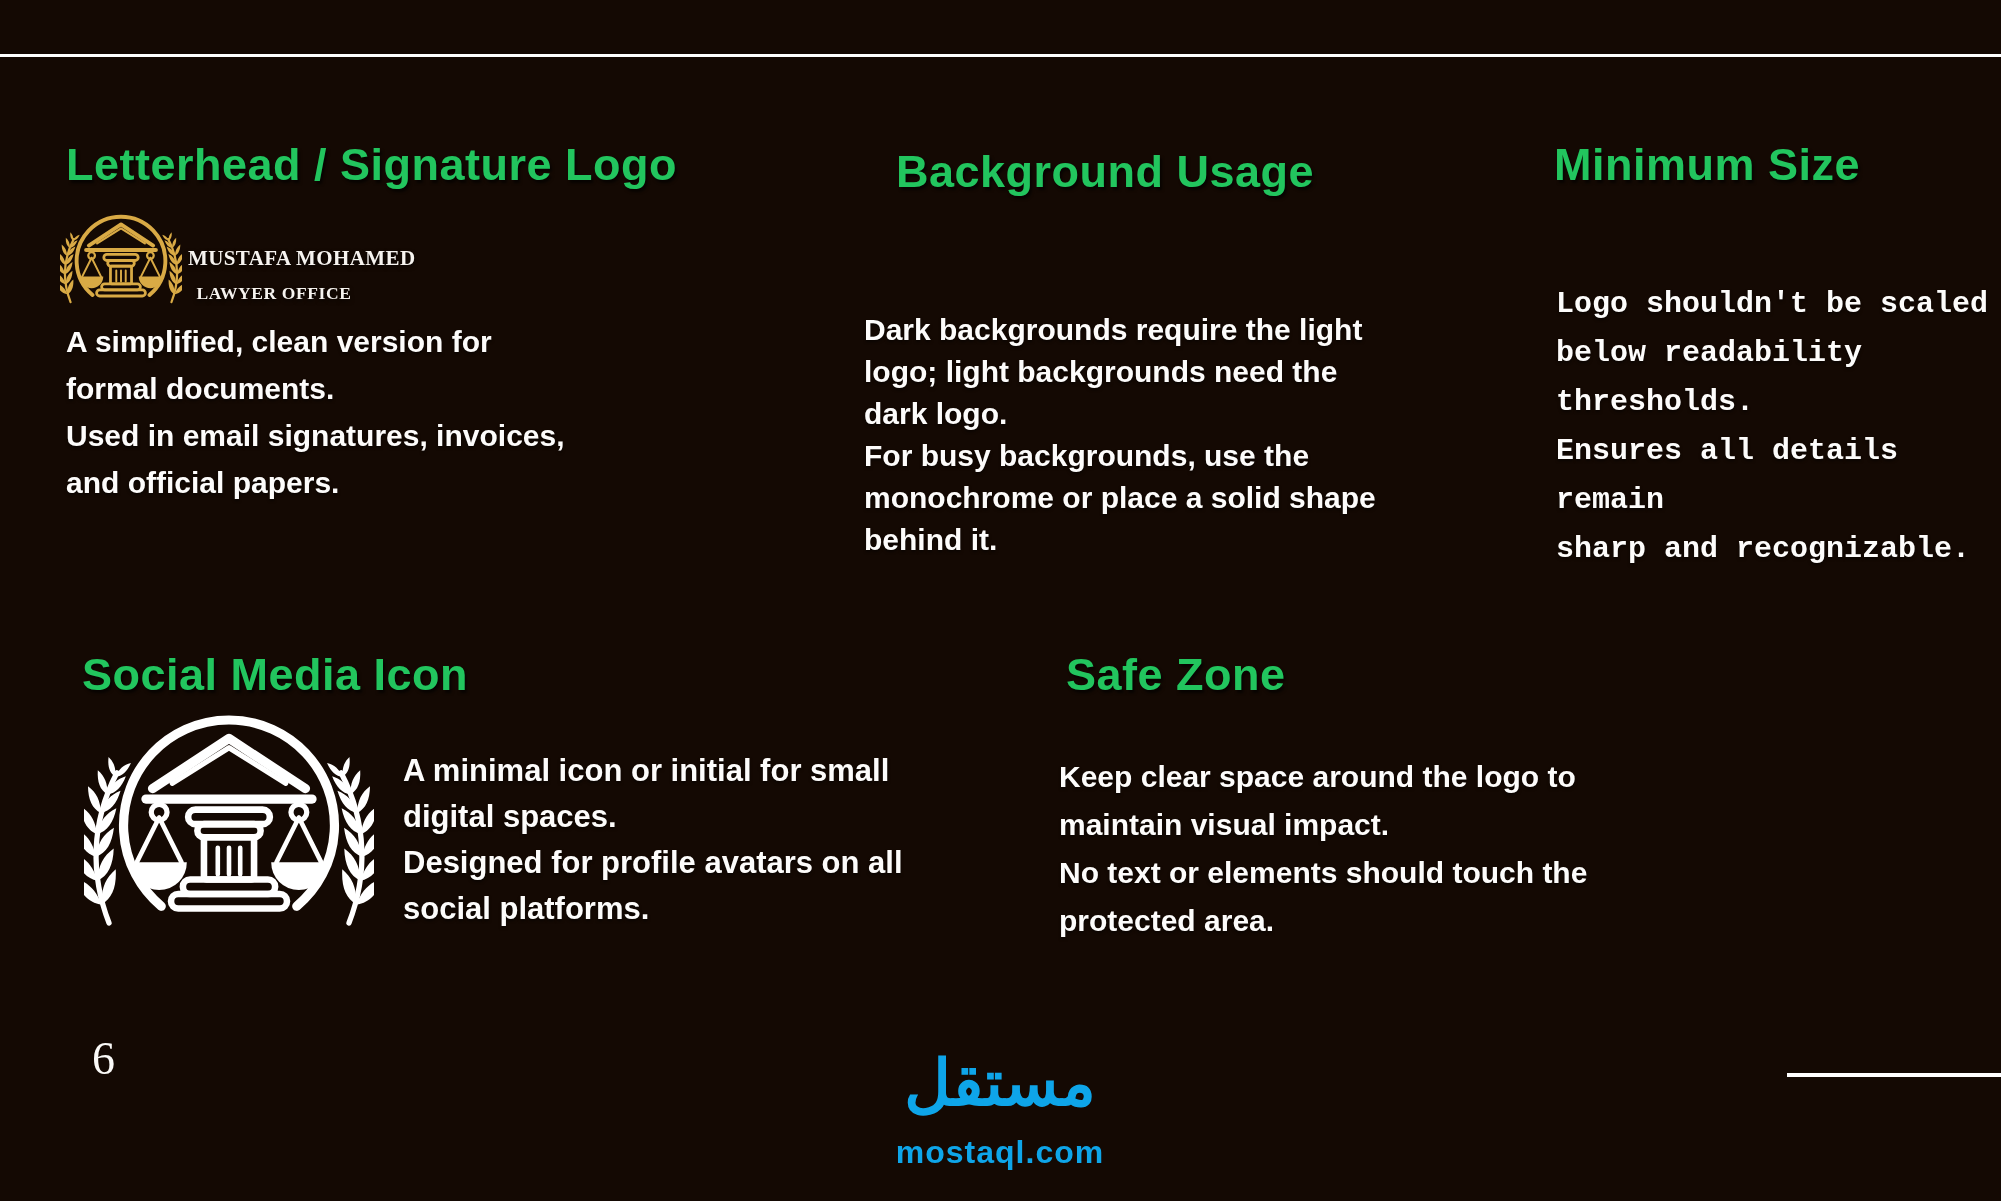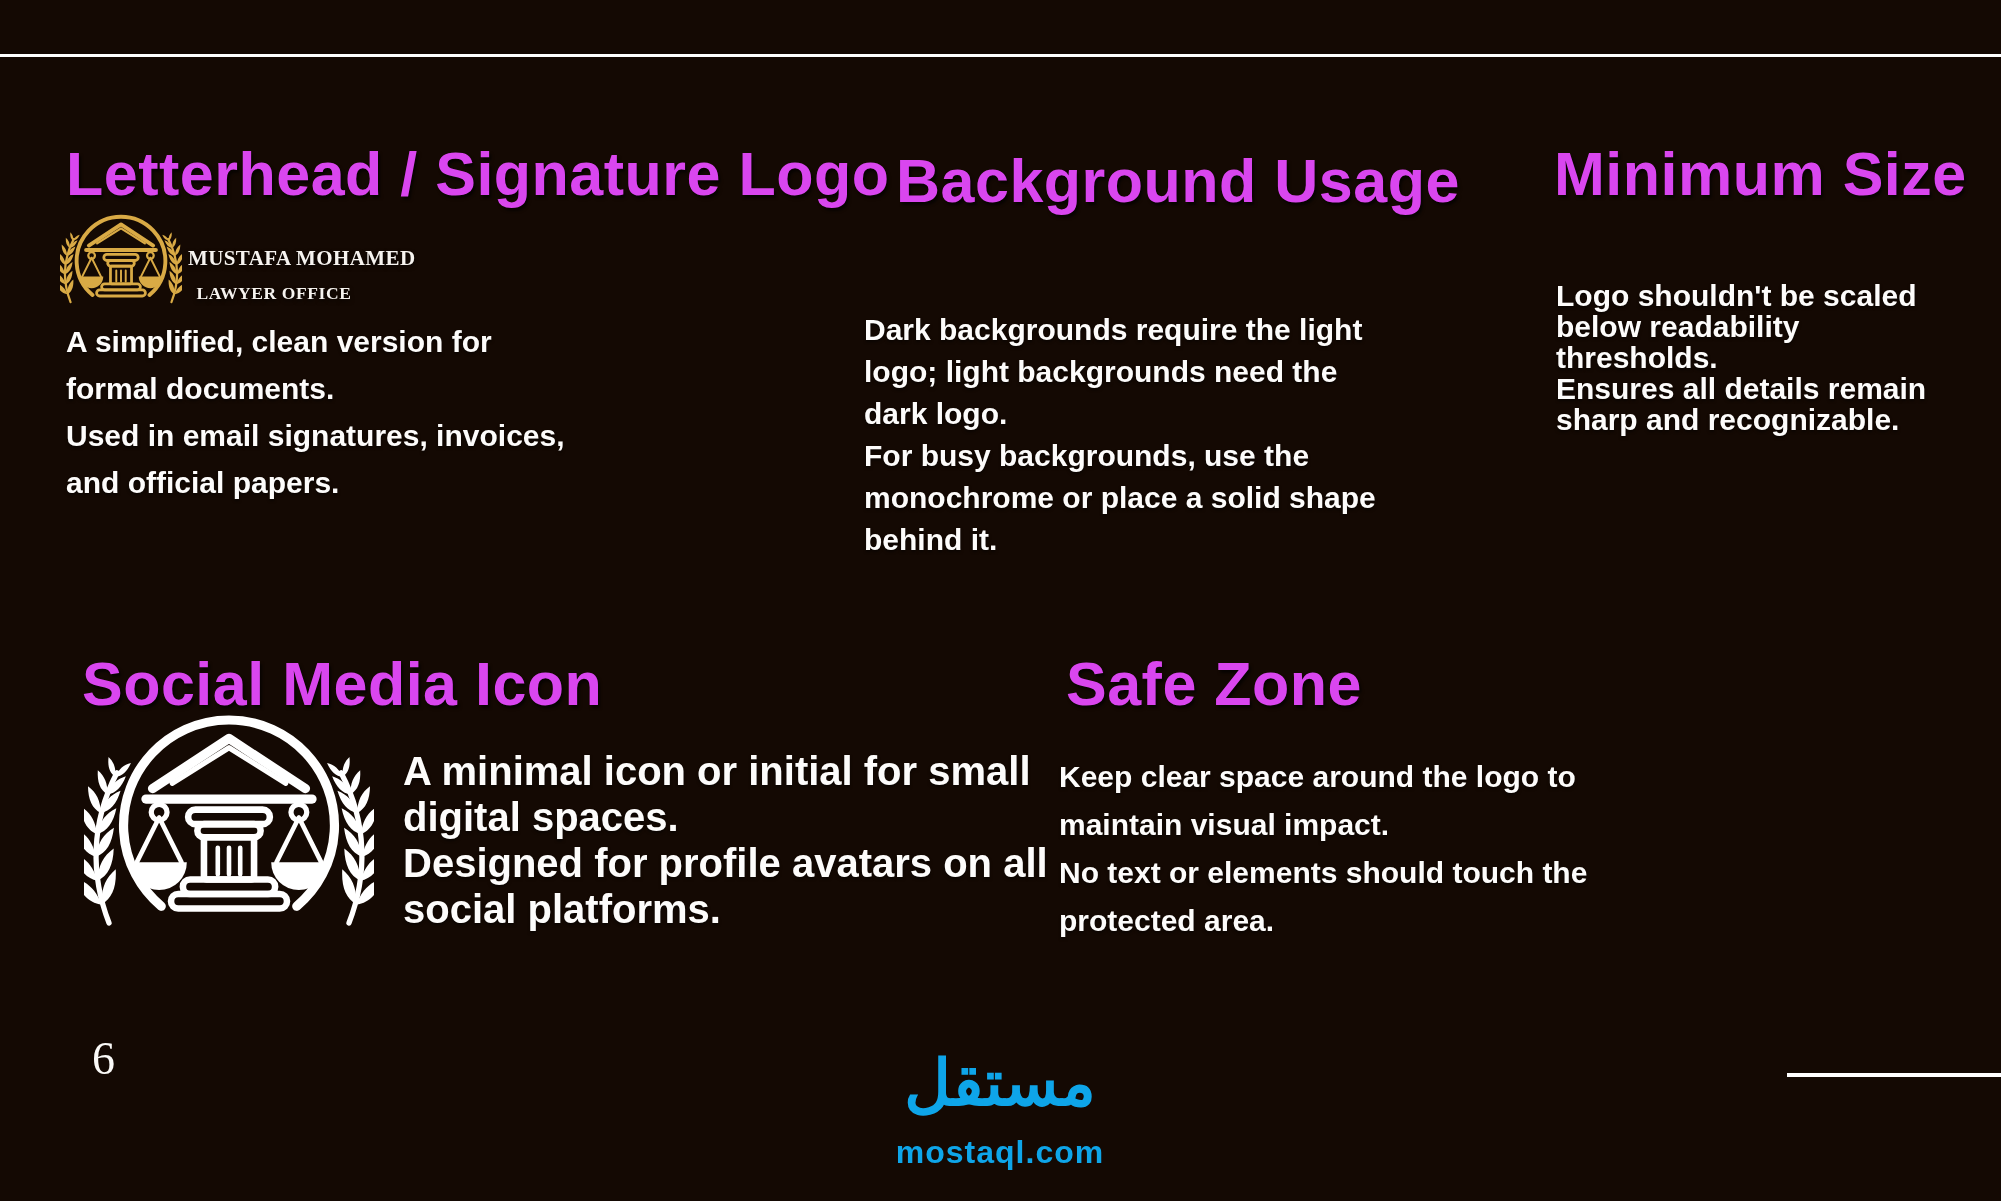--- a/index.html
+++ b/index.html
@@ -9,23 +9,23 @@
     background:#140903;
     overflow:hidden;
     font-family:"Liberation Sans", sans-serif;
   }
   .divider { position:absolute; background:#ffffff; }
   .top-divider { left:0; top:54px; width:2001px; height:3px; }
   .bottom-divider { left:1787px; top:1073px; width:214px; height:4px; }
 
   .h {
     position:absolute;
-    color:#d946ef;
+    color:#22c55e;
     font-weight:bold;
-    font-size:61px;
+    font-size:45px;
     letter-spacing:.5px;
     text-shadow:2px 3px 3px rgba(0,0,0,.65);
     white-space:nowrap;
   }
   .p {
     position:absolute;
     color:#fdfcfb;
     font-weight:bold;
     font-size:30px;
     white-space:pre-line;
@@ -62,22 +62,22 @@
     text-align:center;
     color:#0ea5e9;
     font-weight:bold;
   }
   .watermark-arabic { font-size:64px; line-height:1.1; }
   .watermark-domain { font-size:32px; letter-spacing:1px; margin-top:16px; }
 
   
   .s1-body { left:66px;  top:318px;  line-height:47px; }
   .s2-body { left:864px; top:309px;  line-height:42px; }
-  .s3-body { left:1556px;top:280px;  line-height:31px; }
-  .s4-body { left:403px; top:748px;  line-height:46px; font-size:40px; }
+  .s3-body { left:1556px;top:280px;  line-height:49px;font-family:Liberation Mono, monospace; }
+  .s4-body { left:403px; top:748px;  line-height:46px; font-size:31px; }
   .s5-body { left:1059px;top:753px;  line-height:48px; }
 </style>
 </head>
 <body>
 
 <svg width="0" height="0" style="position:absolute" aria-hidden="true">
   <defs>
     <path id="leafpair" d="M0 2 C-9 -1 -14 -9 -16 -22 C-7 -17 -2 -10 0 2 C2 -10 7 -17 16 -22 C14 -9 9 -1 0 2 Z" fill="currentColor" stroke="none"></path>
     <g id="sprig">
       <path d="M2 118 C-12 82 -12 42 8 4" stroke-width="4" fill="none"></path>

